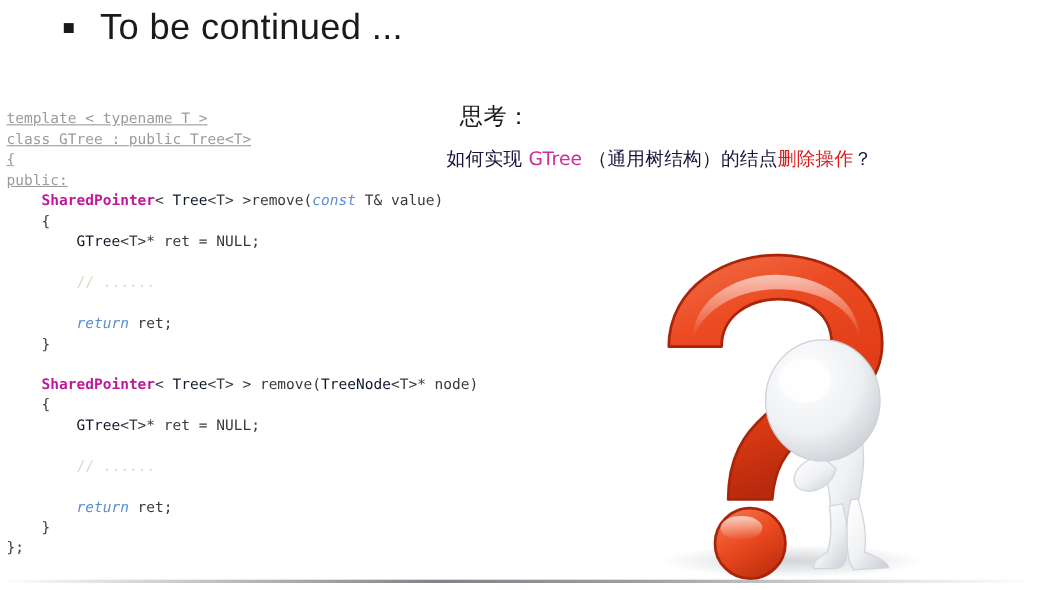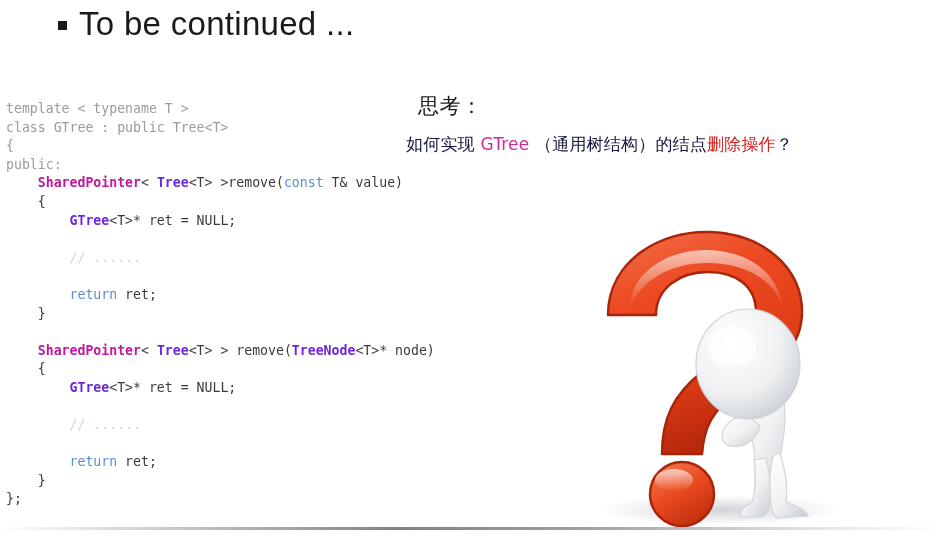--- a/index.html
+++ b/index.html
@@ -19,21 +19,21 @@
     overflow: hidden;
   }
 
   
   .title-row {
     position: absolute;
     left: 58px;
     top: 6px;
     display: flex;
     align-items: center;
-    gap: 12px;
+    gap: 24px;
     white-space: nowrap;
   }
   .title-bullet {
     width: 9px;
     height: 9px;
     background: #1a1a1a;
     display: inline-block;
     position: relative;
     top: 1px;
     flex: 0 0 auto;
@@ -56,25 +56,25 @@
     font-family: "DejaVu Sans Mono", "Liberation Mono", monospace;
     font-size: 13.2px;
     line-height: 18.6px;
     white-space: pre;
     color: #3a3a3a;
   }
   .code-line {
     height: 18.6px;
     white-space: pre;
   }
-  .c-dim    { color: #9b9b9b; }
+  .c-dim    { color: #9b9b9b; text-decoration: underline; }
   .c-plain  { color: #3a3a3a; }
   .c-type   { color: #c0179b; font-weight: bold; }
-  .c-type2  { color: #6d28d9; font-weight: bold; }
-  .c-kw     { color: #5a8fd6; }
+  .c-type2  { color: #0f172a; }
+  .c-kw     { color: #5a8fd6; font-style: italic; }
   .c-comment{ color: #cfe0c8; }
 
   
   .think-label {
     position: absolute;
     left: 418px;
     top: 92px;
     font-family: "DejaVu Sans", sans-serif;
     font-size: 21px;
     color: #1a1a1a;

